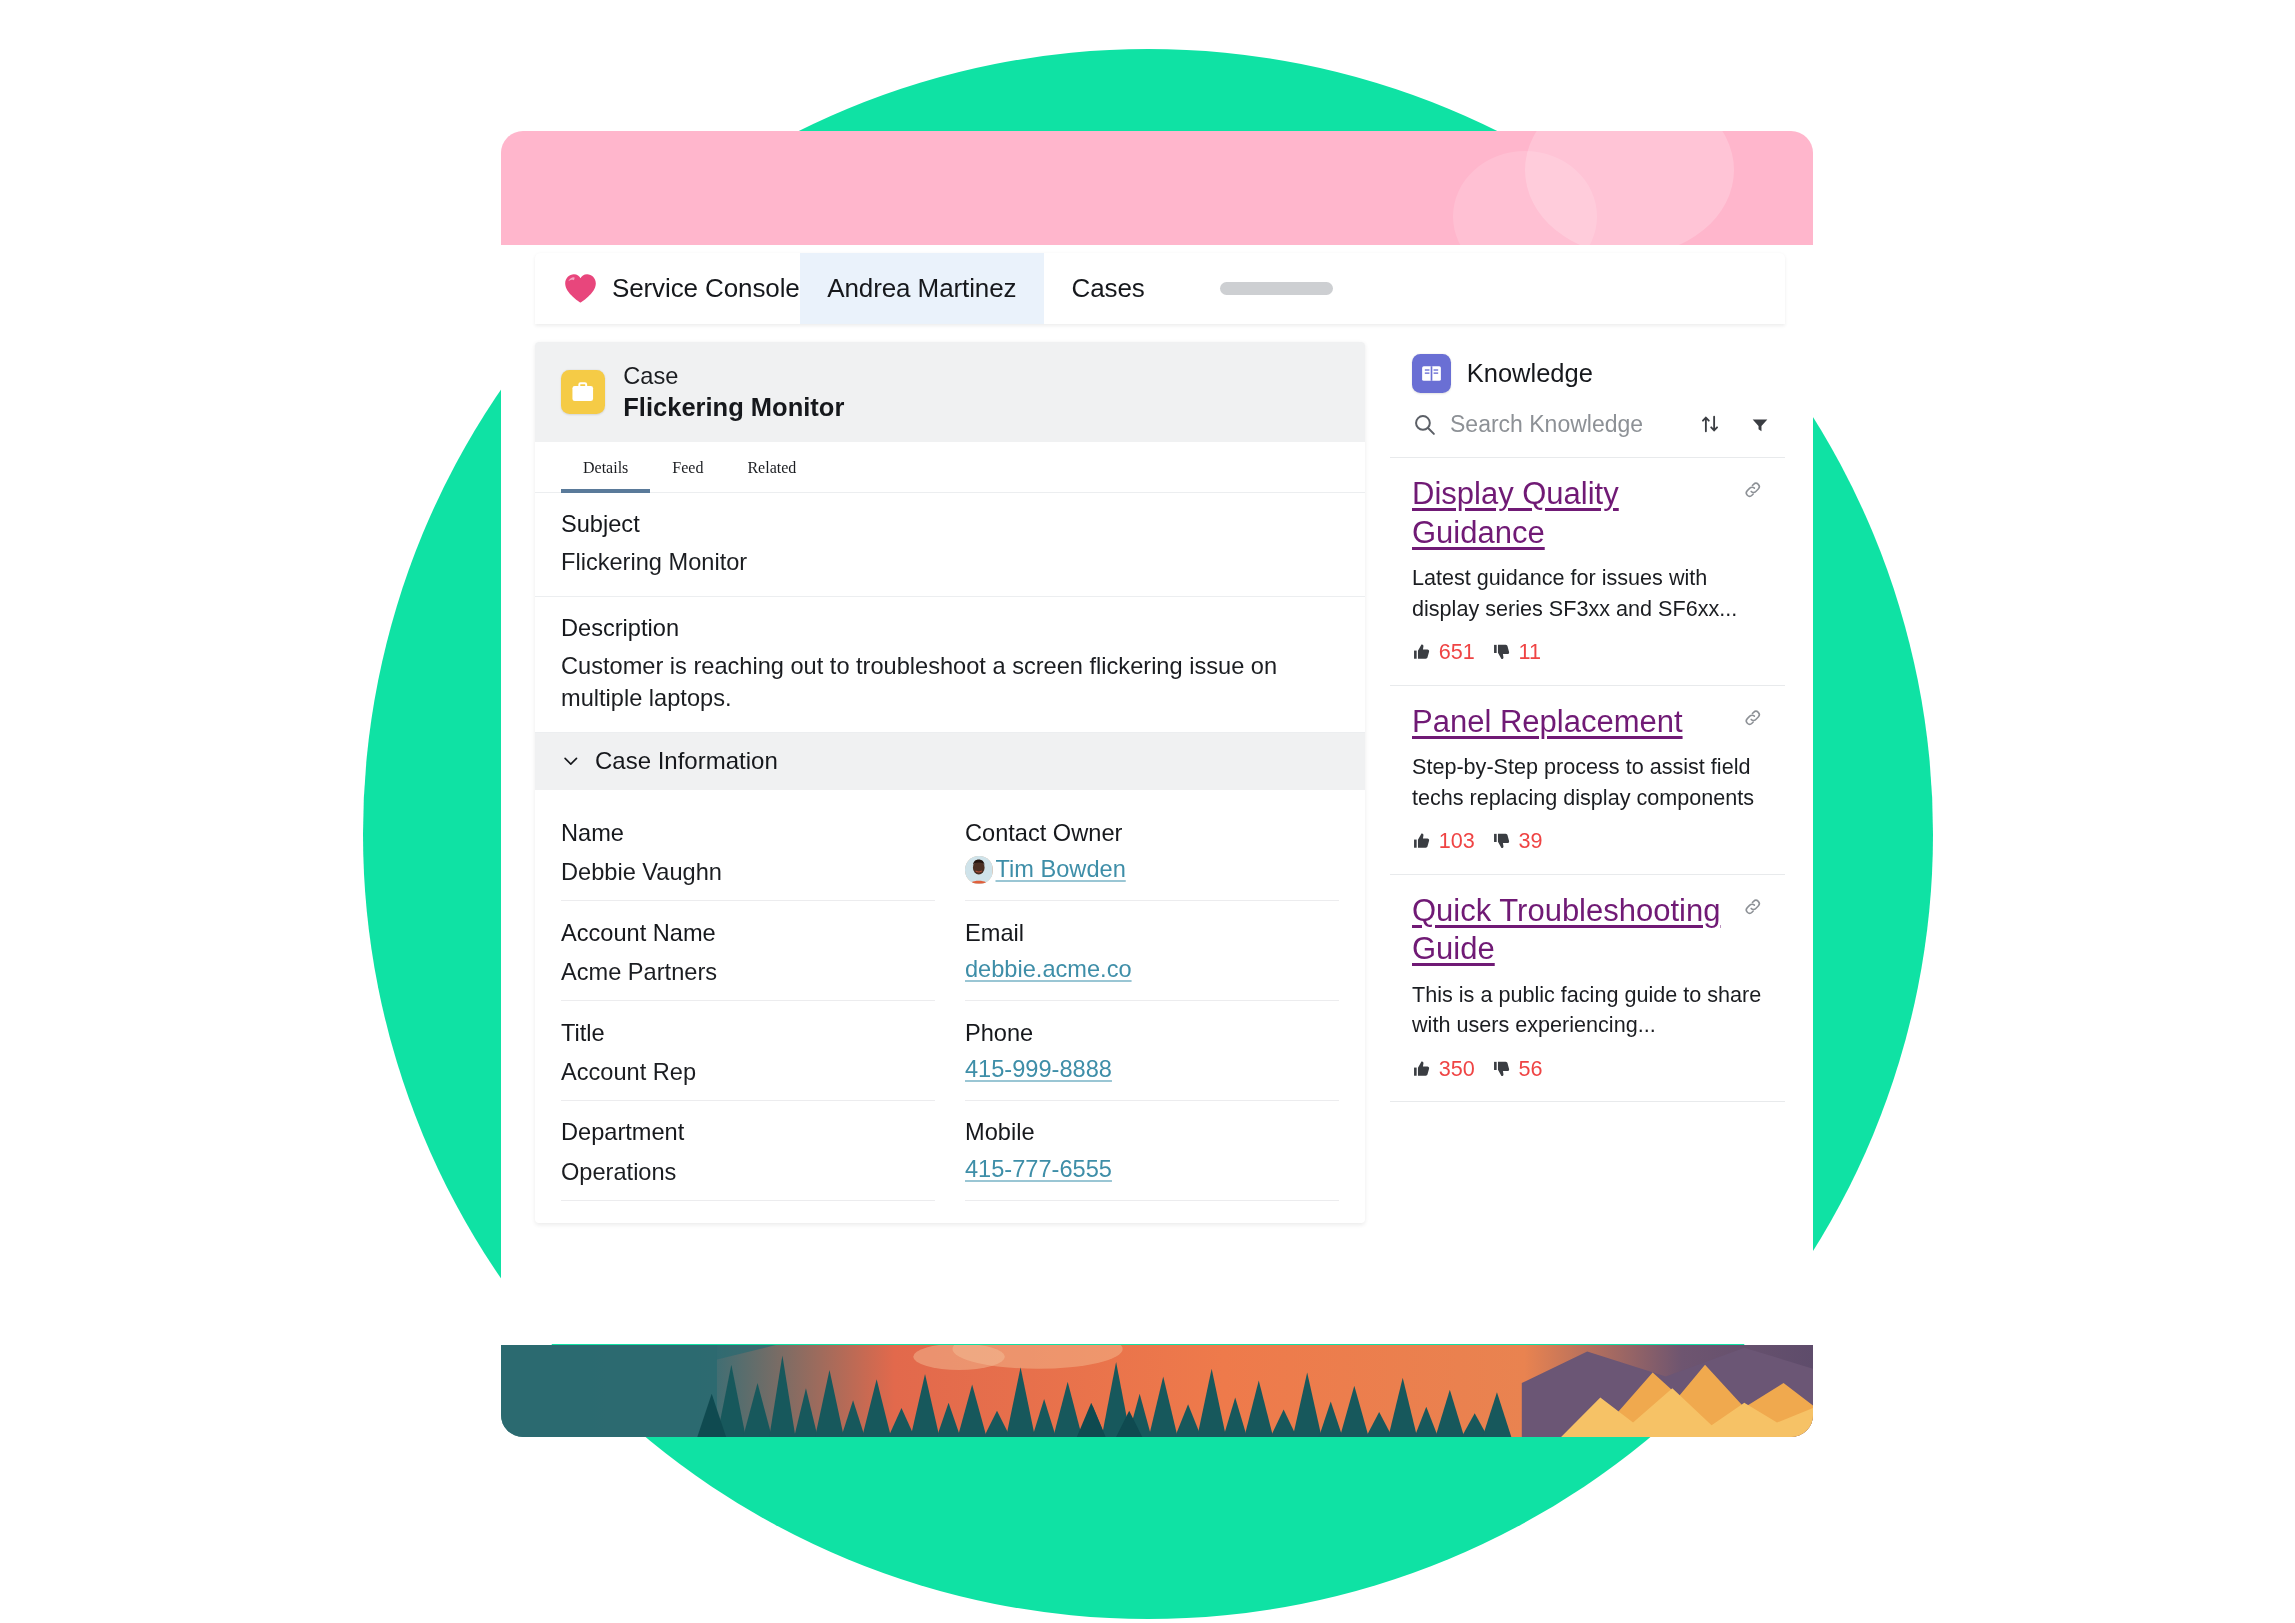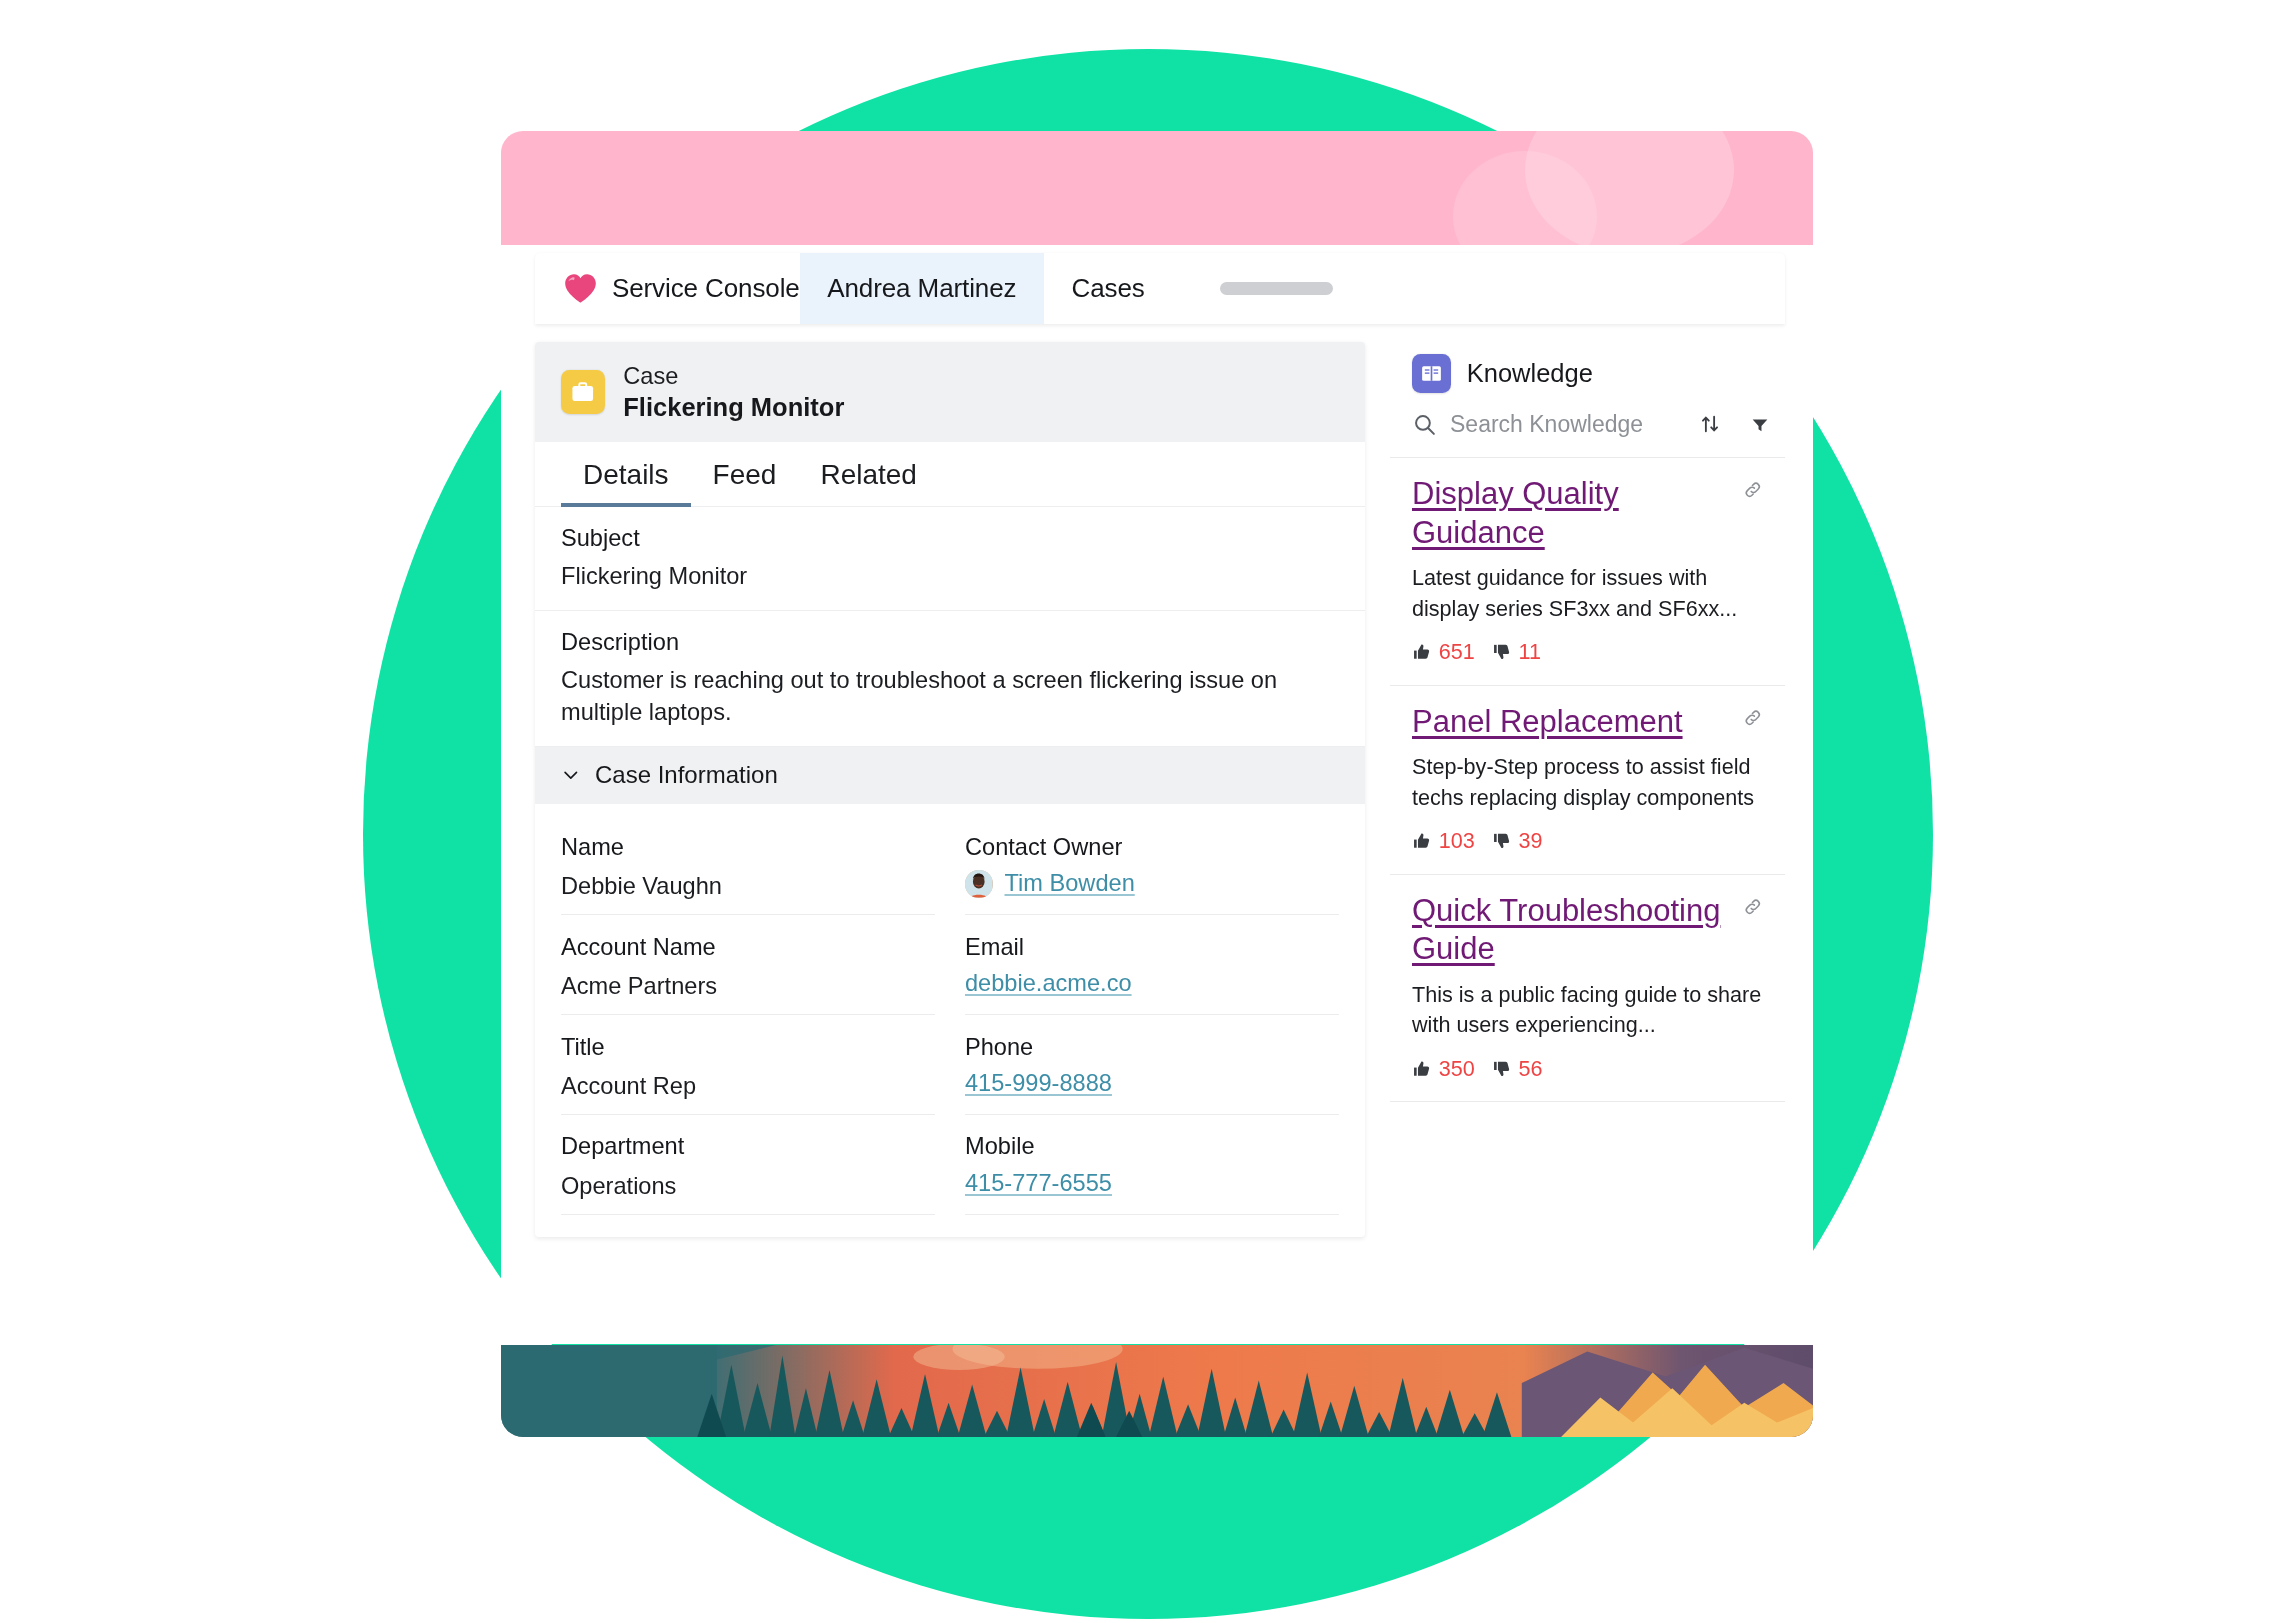--- a/index.html
+++ b/index.html
@@ -162,25 +162,26 @@
   .record-type { font-size: 23.6px; color: #1b1d21; line-height: 1.22; }
   .record-name { font-size: 25.5px; color: #16181c; font-weight: bold; line-height: 1.22; }
 
   .record-tabs {
     display: flex;
     padding: 0 26px;
     border-bottom: 1.3px solid #eceef0;
     background: #fff;
   }
   .rtab {
-    font-size: 28px;
+    font-size: 16px;
     color: #1b1d21;
     padding: 17px 22px 14.4px 22px;
     position: relative;
     white-space: nowrap;
+    font-family: Liberation Serif, serif;
   }
   .rtab.active::after {
     content: "";
     position: absolute;
     left: 0; right: 0; bottom: -1.3px;
     height: 3.9px;
     background: #5a7a9a;
   }
 
   .field-block {
@@ -210,21 +211,21 @@
   }
   .grid-cell .field-label { margin-bottom: 9.2px; }
   .val-link {
     font-size: 23.6px;
     color: #3e8ea8;
     text-decoration: underline;
     text-decoration-color: #9ac6d4;
     text-underline-offset: 3.3px;
     word-break: break-word;
   }
-  .owner-line { display: flex; align-items: center; gap: 12px; }
+  .owner-line { display: flex; align-items: center; gap: 3px; }
   .avatar {
     width: 27.5px; height: 27.5px; border-radius: 50%;
     overflow: hidden; flex: none; display: block;
     background: #d8b79e;
   }
   .avatar svg { width: 100%; height: 100%; display:block; }
 
   
   .knowledge-panel {
     width: 395px;

